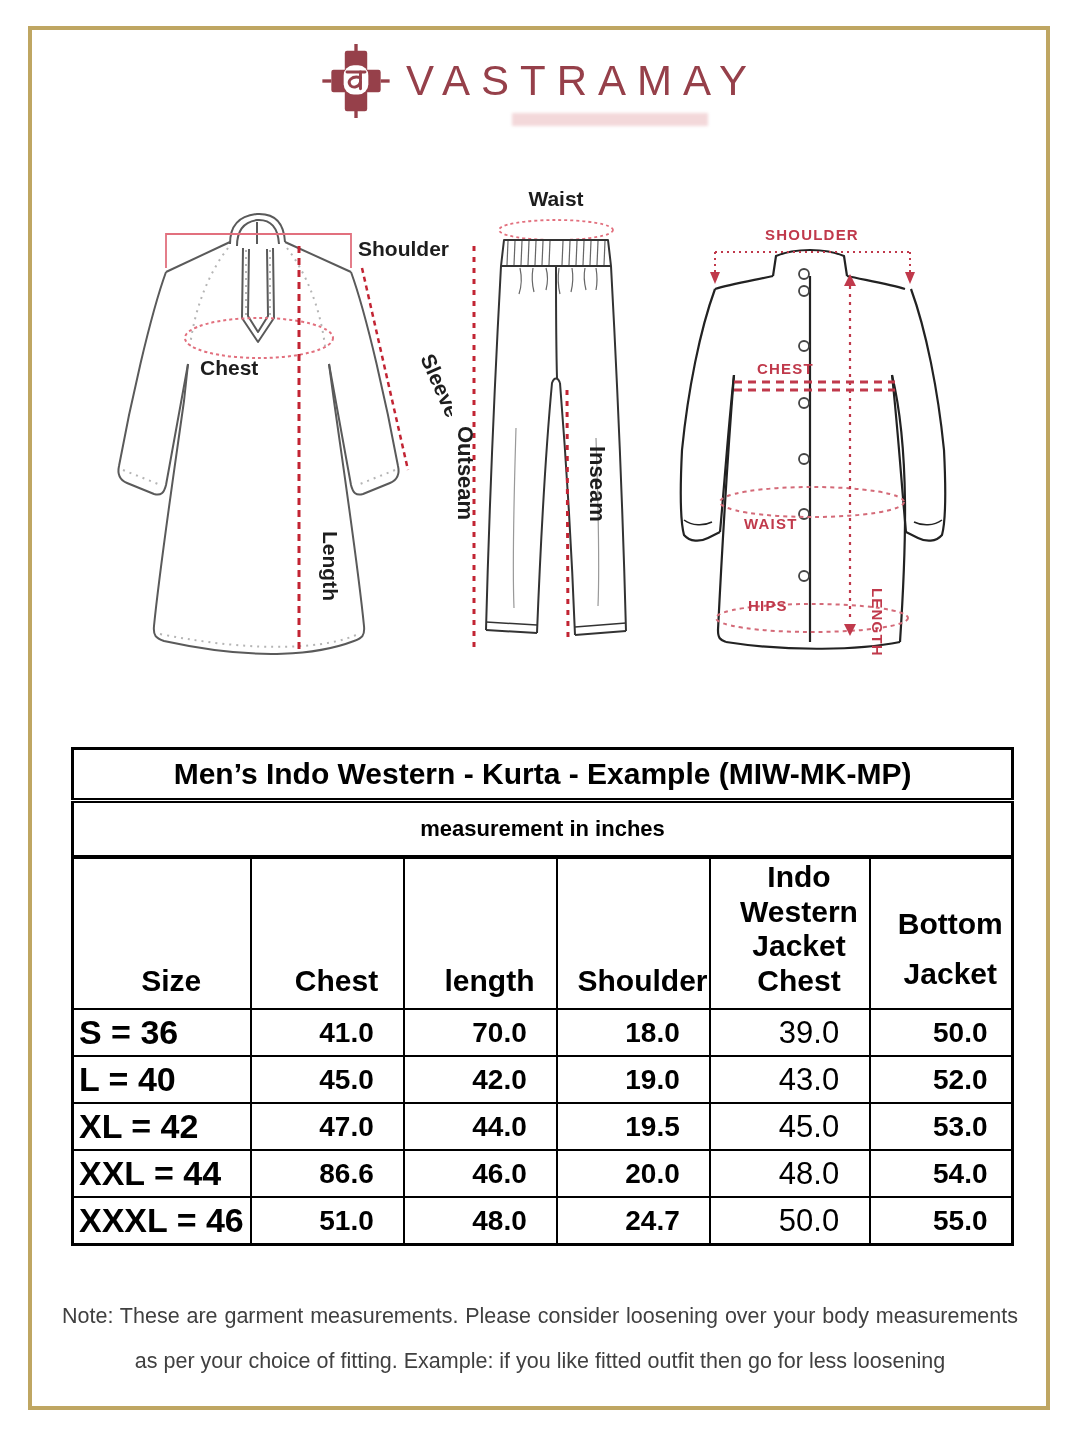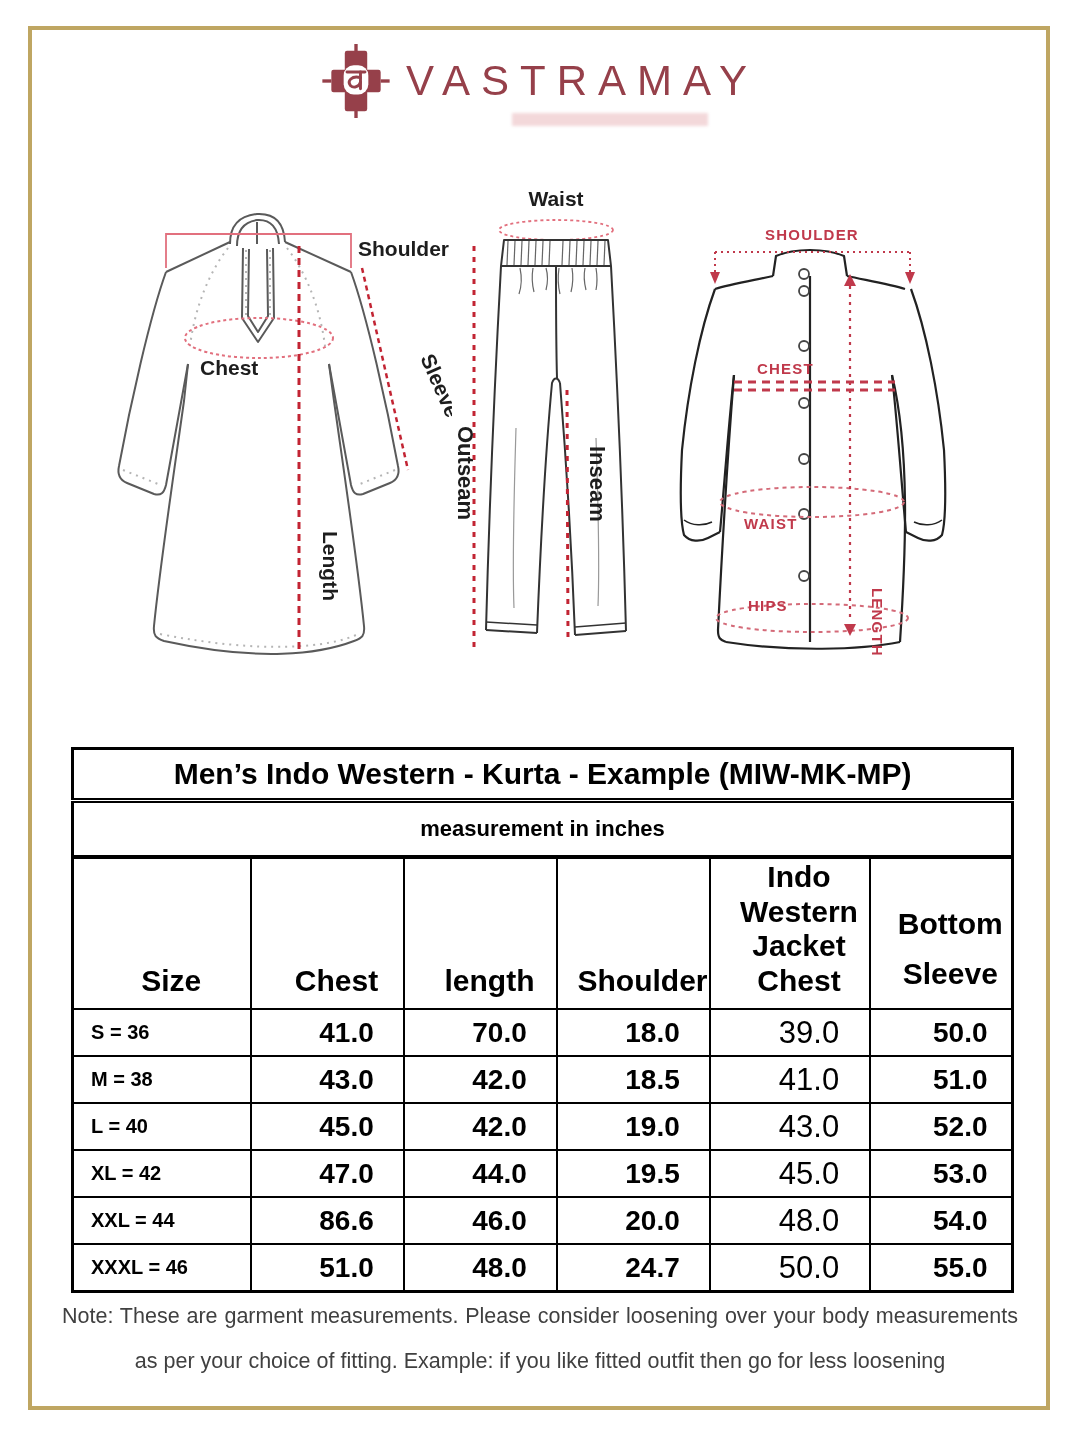--- a/index.html
+++ b/index.html
@@ -18,21 +18,21 @@
   
   .chart-wrap{position:absolute;left:71px;top:747px;width:940px;}
   table.size-chart{border-collapse:collapse;width:940px;table-layout:fixed;background:#fff;border:3px solid #000;}
   table.size-chart td{border:2px solid #000;color:#000;overflow:hidden;}
   td.title-cell{height:46px;text-align:center;font-size:30px;font-weight:700;border-bottom:5px double #000 !important;}
   td.sub-cell{height:50px;text-align:center;font-size:22px;font-weight:700;border-bottom:4px solid #000 !important;}
   tr.header-row td{height:101px;vertical-align:bottom;text-align:center;font-weight:700;font-size:30px;padding-bottom:10px;padding-left:20px;}
   td.h-iwjc{font-size:22px;line-height:1.15;padding-bottom:14px;}
   td.h-bottom{font-size:29px;line-height:1.65;padding-bottom:6px;}
   tr.data-row td{height:43px;text-align:center;font-weight:700;font-size:28px;padding-left:40px;}
-  tr.data-row td.size-cell{text-align:left;padding-left:17px;font-size:20px;}
+  tr.data-row td.size-cell{text-align:left;padding-left:5px;font-size:34px;}
   tr.data-row td.iwjc-cell{font-weight:400;font-size:31px;}
   col.c-size{width:178px;} col.c-chest{width:153px;} col.c-length{width:153px;}
   col.c-shoulder{width:153px;} col.c-iwjc{width:160px;} col.c-bottom{width:143px;}
   
   .note{position:absolute;left:62px;top:1294px;width:956px;font-size:21.5px;color:#404040;
         line-height:45px;text-align:justify;text-align-last:center;}
 </style>
 </head>
 <body>
 
@@ -205,39 +205,31 @@
   </tr>
   <tr>
     <td class="sub-cell" colspan="6">measurement in inches</td>
   </tr>
   <tr class="header-row">
     <td>Size</td>
     <td>Chest</td>
     <td>length</td>
     <td>Shoulder</td>
     <td class="h-iwjc">Indo Western Jacket Chest</td>
-    <td class="h-bottom">Bottom Sleeve</td>
+    <td class="h-bottom">Bottom Jacket</td>
   </tr>
   <tr class="data-row">
     <td class="size-cell">S = 36</td>
     <td>41.0</td>
     <td>70.0</td>
     <td>18.0</td>
     <td class="iwjc-cell">39.0</td>
     <td>50.0</td>
   </tr>
   <tr class="data-row">
-    <td class="size-cell">M = 38</td>
-    <td>43.0</td>
-    <td>42.0</td>
-    <td>18.5</td>
-    <td class="iwjc-cell">41.0</td>
-    <td>51.0</td>
-  </tr>
-  <tr class="data-row">
     <td class="size-cell">L = 40</td>
     <td>45.0</td>
     <td>42.0</td>
     <td>19.0</td>
     <td class="iwjc-cell">43.0</td>
     <td>52.0</td>
   </tr>
   <tr class="data-row">
     <td class="size-cell">XL = 42</td>
     <td>47.0</td>

